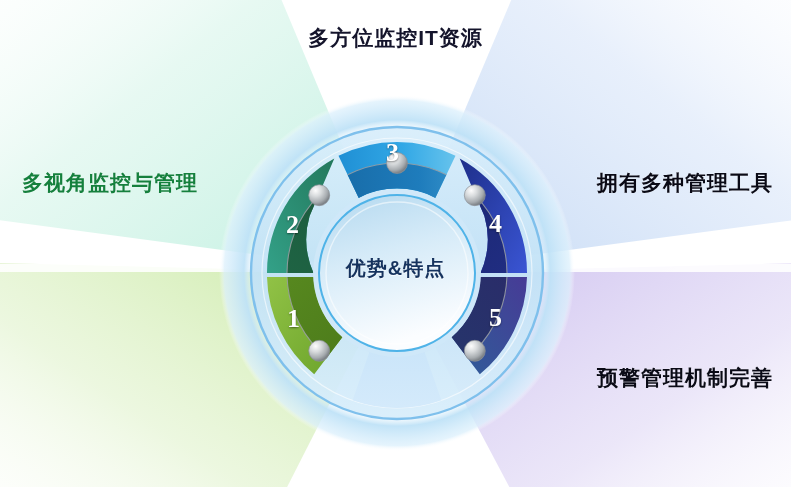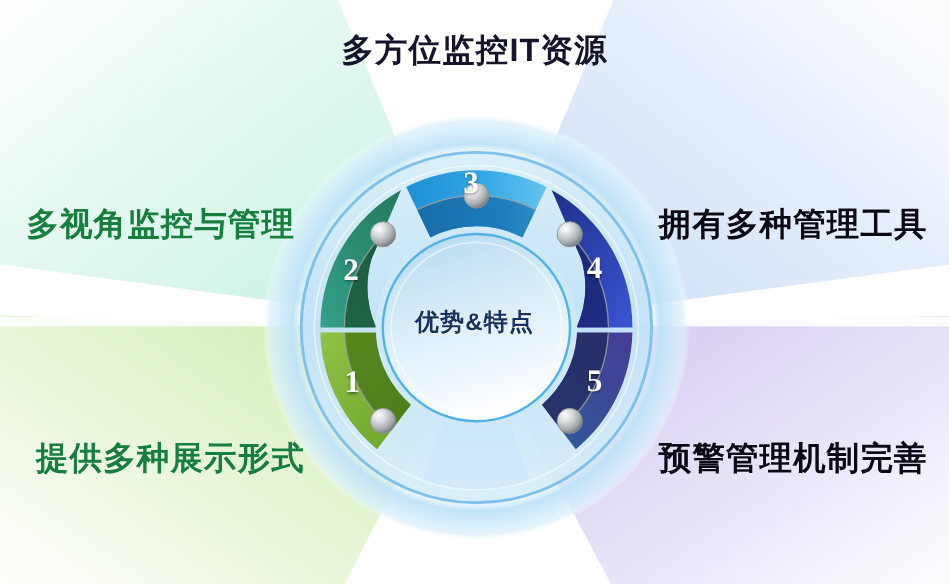--- a/index.html
+++ b/index.html
@@ -10,21 +10,21 @@
     overflow:hidden;
     position:relative;
   }
   #stage{position:absolute;left:0;top:0;width:791px;height:487px;overflow:hidden;}
   #bg{position:absolute;left:0;top:0;}
   #wheel{position:absolute;left:0;top:0;}
 
   .label{
     position:absolute;
     font-weight:bold;
-    font-size:27px;
+    font-size:21px;
     letter-spacing:1px;
     color:#0a0a16;
     white-space:nowrap;
     text-shadow:0 0 1px rgba(255,255,255,.9);
   }
   #lbl-top{left:0;right:0;top:24px;text-align:center;color:#14142b;}
   #lbl-lt{left:22px;top:169px;}
   #lbl-lb{left:30px;top:364px;}
   #lbl-rt{right:18px;top:169px;}
   #lbl-rb{right:18px;top:364px;}
@@ -265,17 +265,16 @@
   <div class="seg-num" style="left:286px;top:210px;">2</div>
   <div class="seg-num" style="left:287px;top:304px;">1</div>
   <div class="seg-num" style="left:386px;top:138px;">3</div>
   <div class="seg-num" style="left:489px;top:209px;">4</div>
   <div class="seg-num" style="left:489px;top:303px;">5</div>
 
   <div class="center-text">优势&amp;特点</div>
 
   <div class="label" id="lbl-top">多方位监控IT资源</div>
   <div class="label" id="lbl-lt">多视角监控与管理</div>
-  <div class="label" id="lbl-lb">提供多种展示形式</div>
   <div class="label" id="lbl-rt">拥有多种管理工具</div>
   <div class="label" id="lbl-rb">预警管理机制完善</div>
 
 </div>
 
 </body></html>

